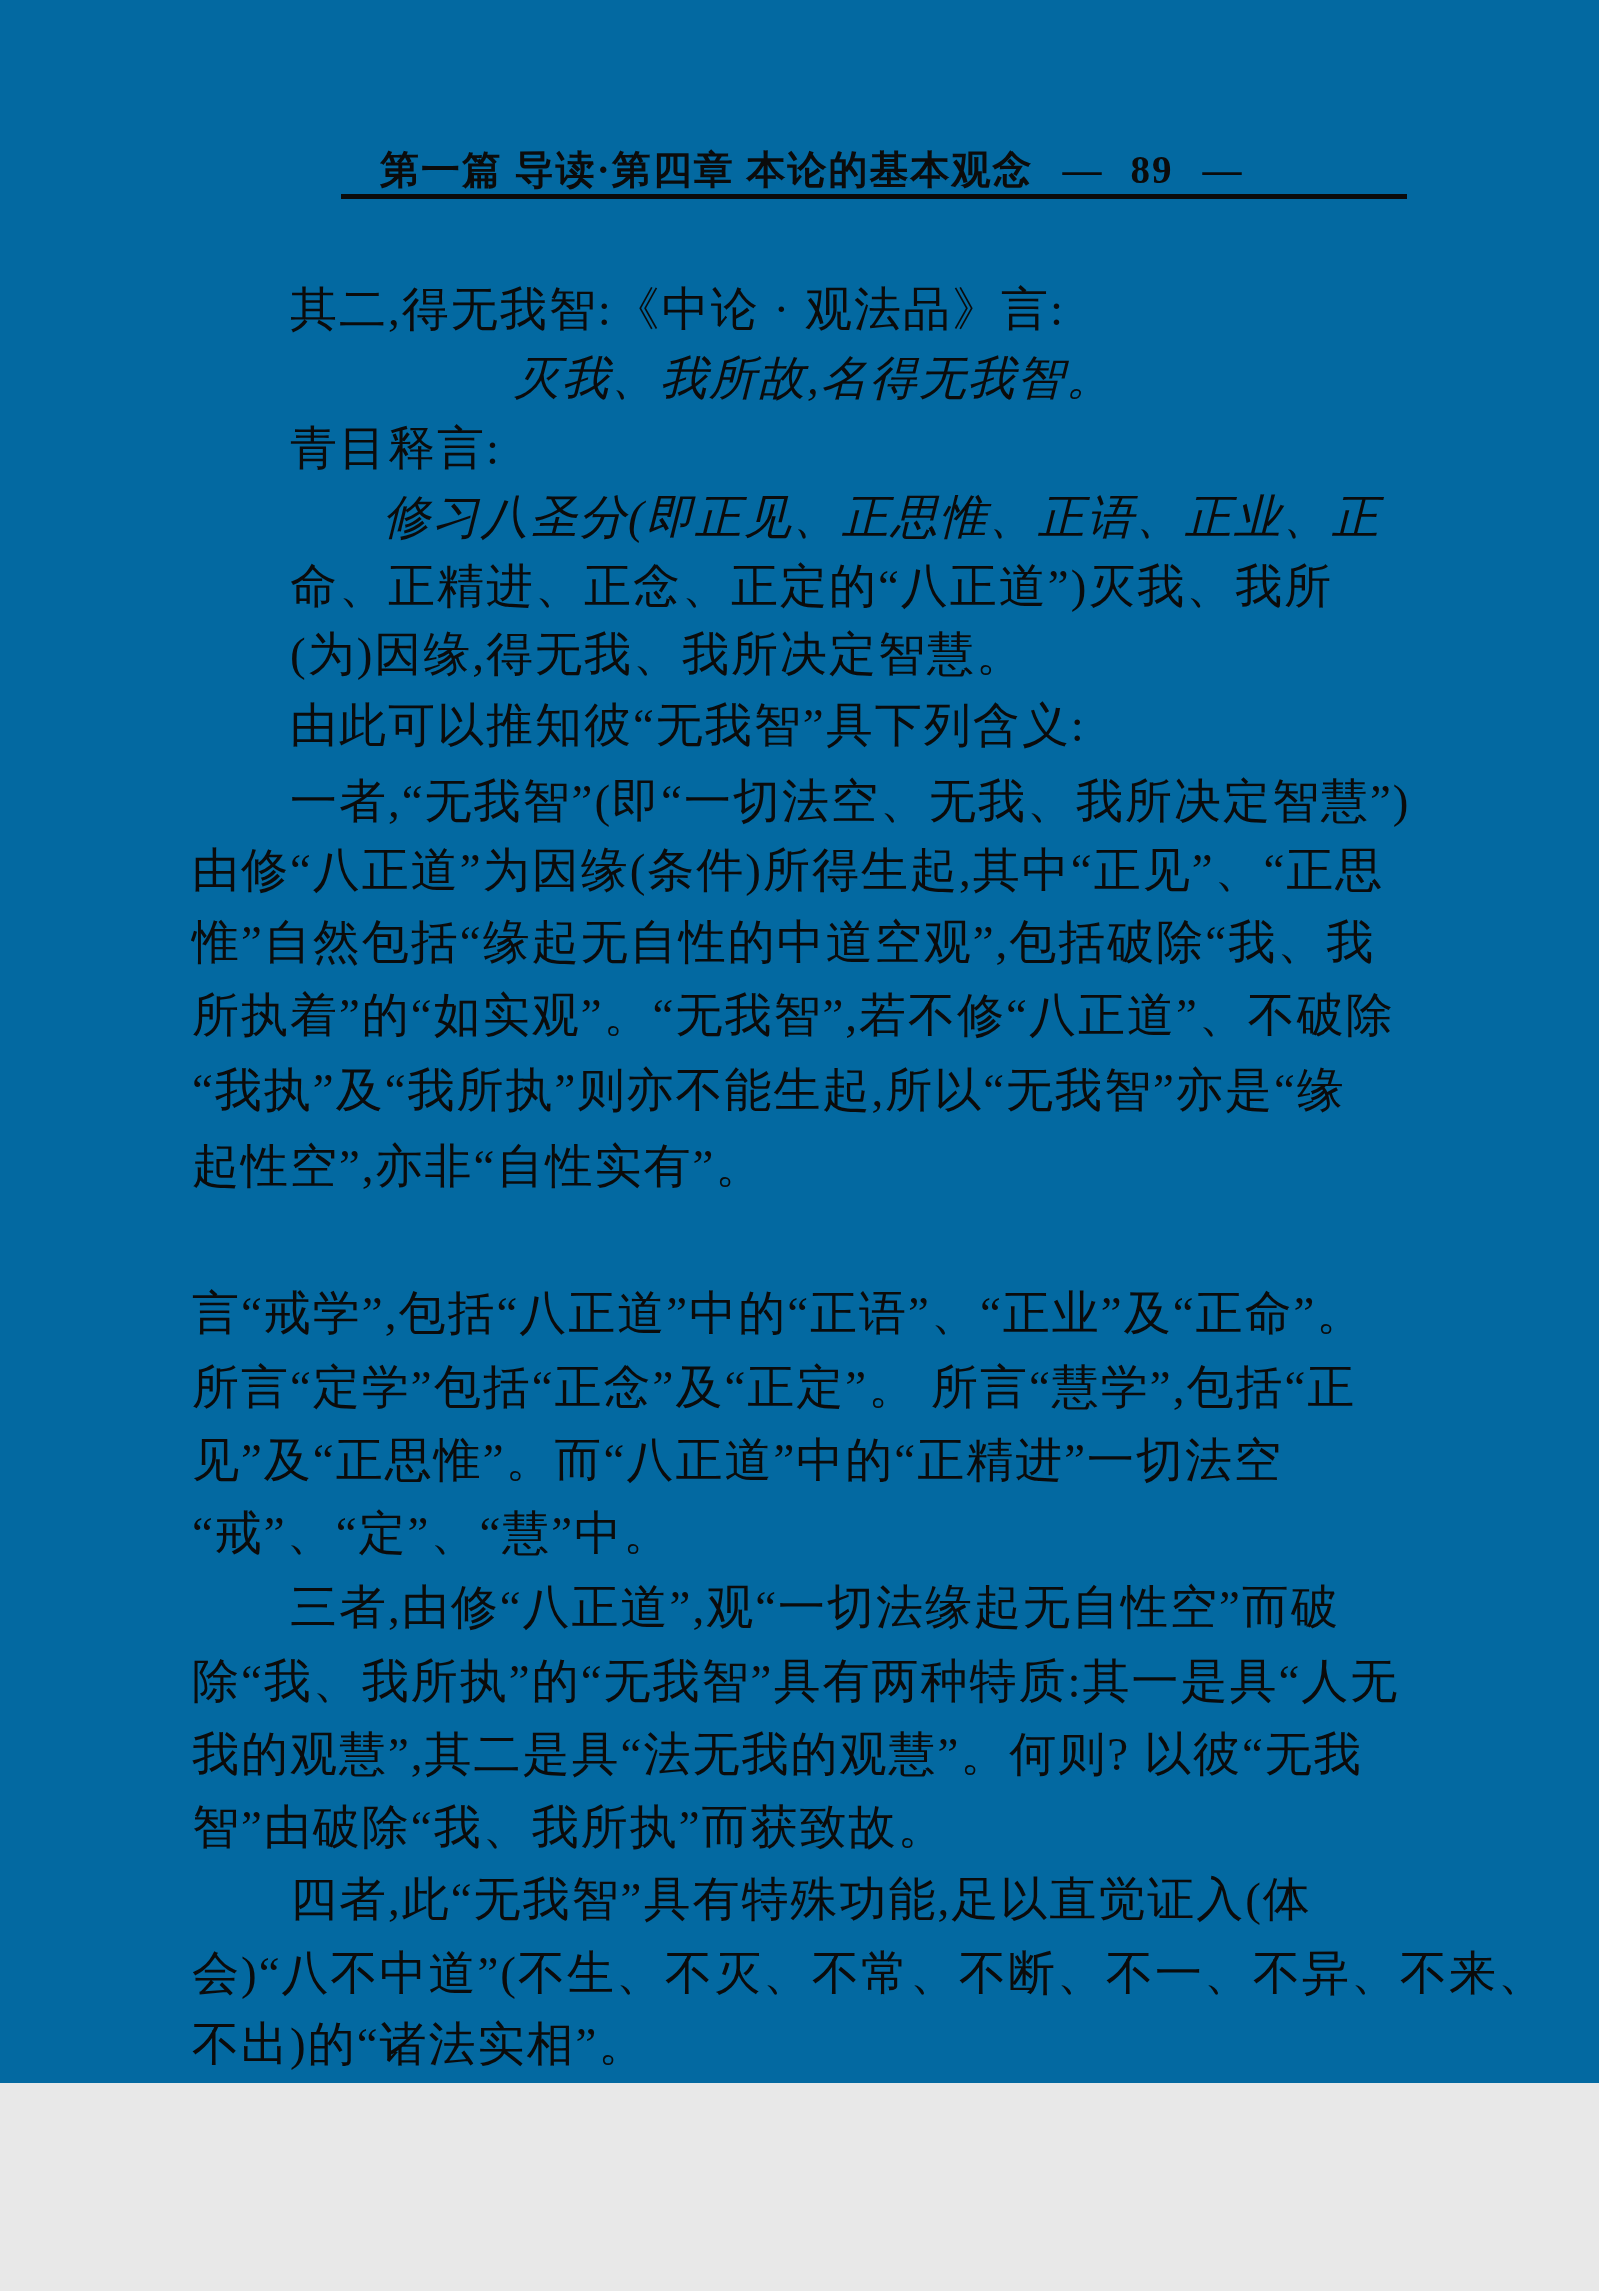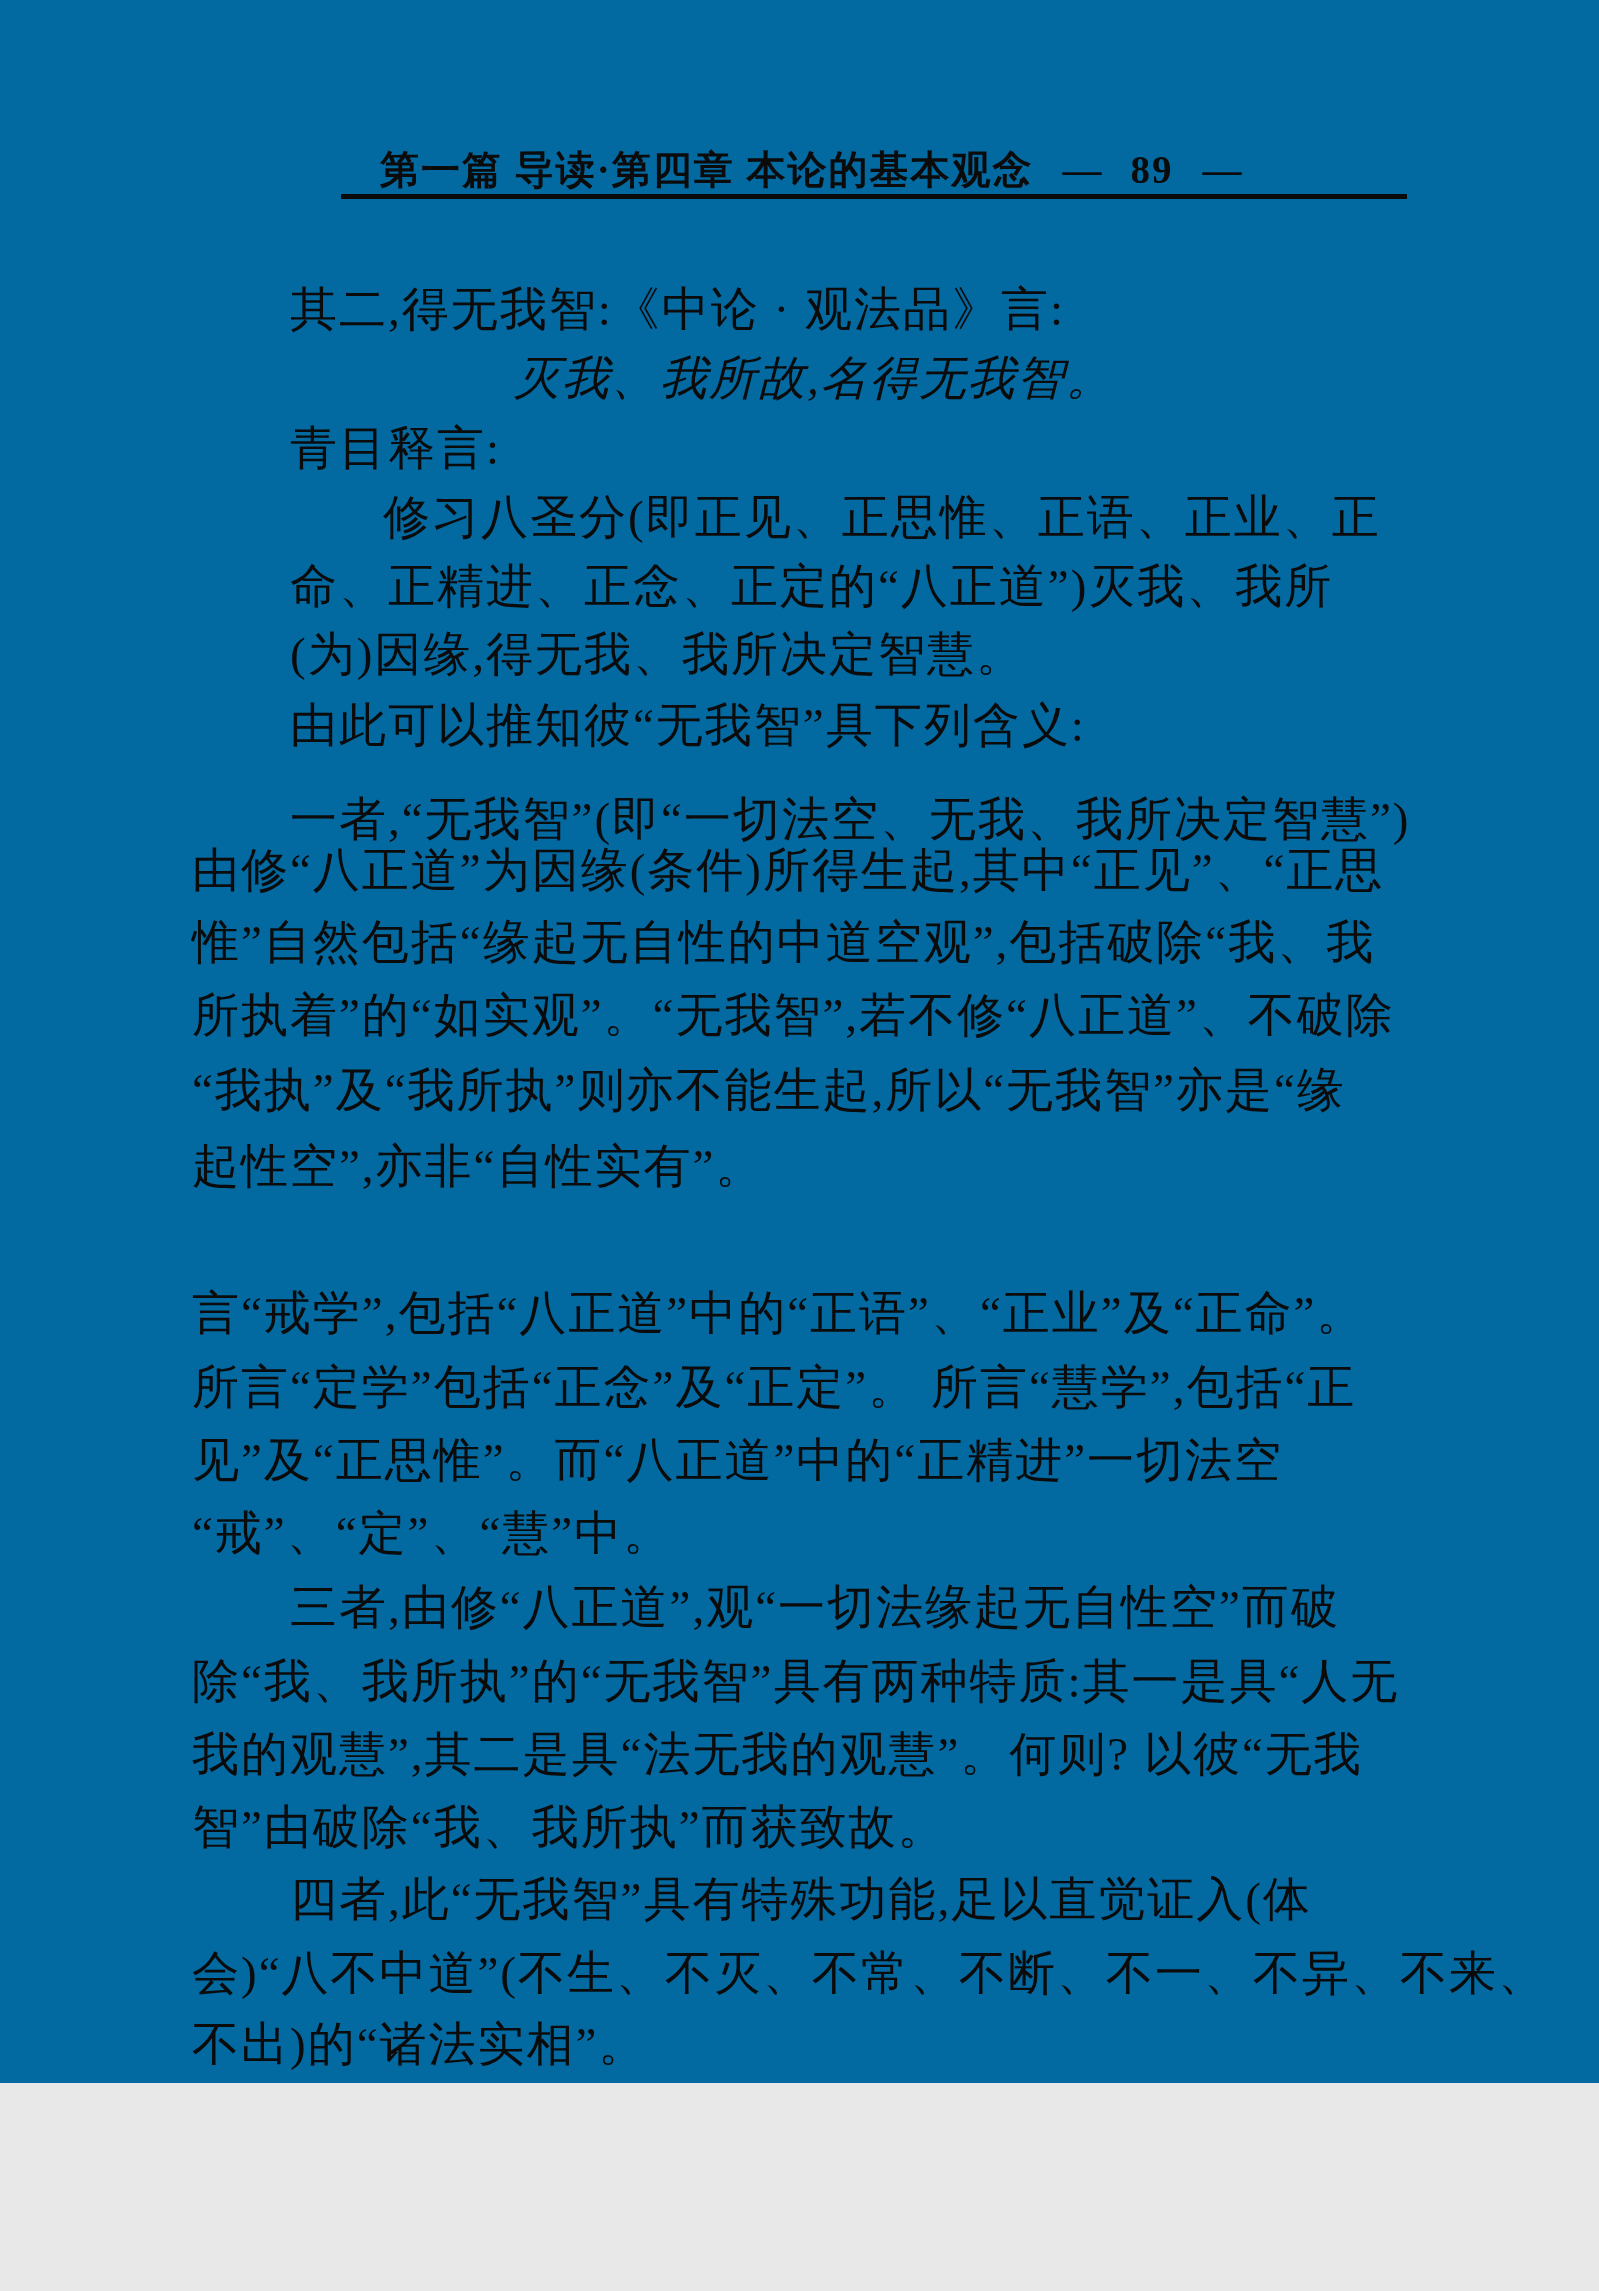--- a/index.html
+++ b/index.html
@@ -51,21 +51,21 @@
     position: absolute;
     left: 0;
     font-size: 47px;
     line-height: 1.15;
     letter-spacing: 2px;
     white-space: nowrap;
     color: #0b0b0b;
   }
   .indent    { left: 98px; }          
   .kai       { left: 98px; }   
-  .kai-first { left: 191px; }   
+  .kai-first { left: 191px; font-style: italic; }   
   .kai-quote { left: 321px; font-style: italic; }   
 </style>
 </head>
 <body>
 
 <div class="page">
 
   <div class="header">
     <span>第一篇 导读·第四章 本论的基本观念</span>
     <span class="dash">—</span>
@@ -75,21 +75,21 @@
   <div class="header-rule"></div>
 
   <div class="body-text">
     <div class="line indent" style="top:282px">其二,得无我智:《中论 · 观法品》言:</div>
     <div class="line kai-quote" style="top:351px">灭我、我所故,名得无我智。</div>
     <div class="line indent" style="top:421px">青目释言:</div>
     <div class="line kai-first" style="top:490px">修习八圣分(即正见、正思惟、正语、正业、正</div>
     <div class="line kai" style="top:559px">命、正精进、正念、正定的“八正道”)灭我、我所</div>
     <div class="line kai" style="top:627px">(为)因缘,得无我、我所决定智慧。</div>
     <div class="line indent" style="top:698px">由此可以推知彼“无我智”具下列含义:</div>
-    <div class="line indent" style="top:792px">一者,“无我智”(即“一切法空、无我、我所决定智慧”)</div>
+    <div class="line indent" style="top:774px">一者,“无我智”(即“一切法空、无我、我所决定智慧”)</div>
     <div class="line" style="top:843px">由修“八正道”为因缘(条件)所得生起,其中“正见”、“正思</div>
     <div class="line" style="top:915px">惟”自然包括“缘起无自性的中道空观”,包括破除“我、我</div>
     <div class="line" style="top:988px">所执着”的“如实观”。“无我智”,若不修“八正道”、不破除</div>
     <div class="line" style="top:1063px">“我执”及“我所执”则亦不能生起,所以“无我智”亦是“缘</div>
     <div class="line" style="top:1139px">起性空”,亦非“自性实有”。</div>
     <div class="line" style="top:1286px">言“戒学”,包括“八正道”中的“正语”、“正业”及“正命”。</div>
     <div class="line" style="top:1360px">所言“定学”包括“正念”及“正定”。 所言“慧学”,包括“正</div>
     <div class="line" style="top:1433px">见”及“正思惟”。而“八正道”中的“正精进”一切法空</div>
     <div class="line" style="top:1506px">“戒”、“定”、“慧”中。</div>
     <div class="line indent" style="top:1580px">三者,由修“八正道”,观“一切法缘起无自性空”而破</div>

